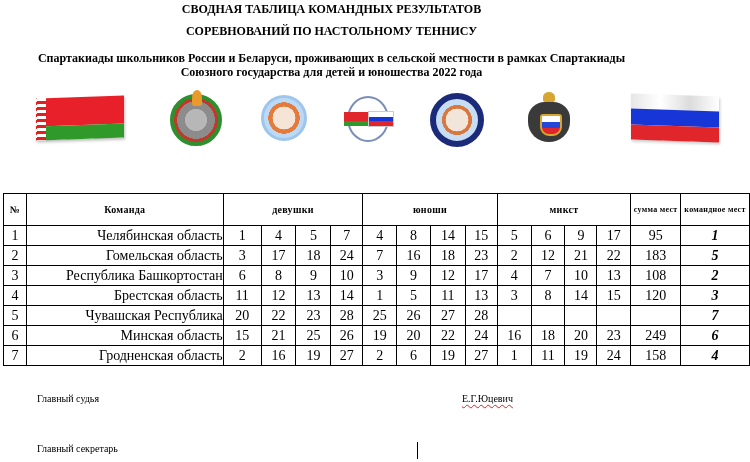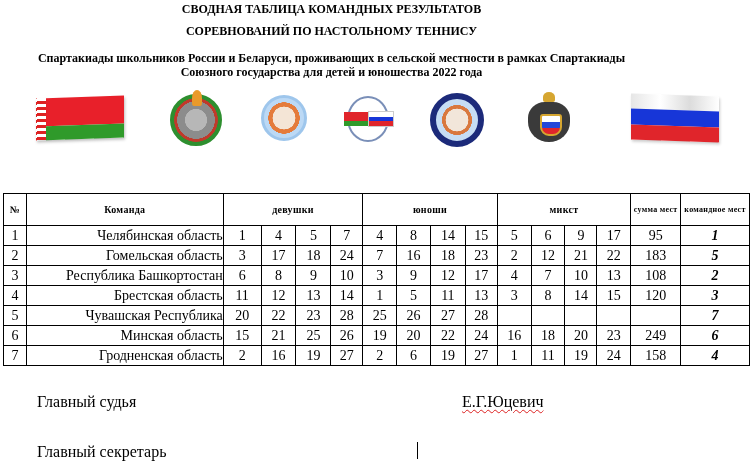--- a/index.html
+++ b/index.html
@@ -144,21 +144,21 @@
     #results th.small {
       font-size: 8px;
       line-height: 10px;
       white-space: normal;
     }
     #results td.team { text-align: right; padding-left: 4px; }
     #results td.place { font-weight: bold; font-style: italic; }
 
     .footer {
       position: absolute;
-      font-size: 16px;
+      font-size: 10px;
       white-space: nowrap;
     }
     #f-judge-role { left: 37px; top: 393px; }
     #f-judge-name { left: 418px; top: 393px; text-decoration: underline wavy #d22; text-underline-offset: 2px; text-decoration-thickness: 1px; margin-left: 44px; }
     #f-sec-role { left: 37px; top: 443px; text-align: center; }
     #f-sec-name { left: 418px; top: 443px; margin-top: 35px; }
     #caret {
       position: absolute; left: 417px; top: 442px; width: 1px; height: 17px; background: #000;
     }
   </style>

